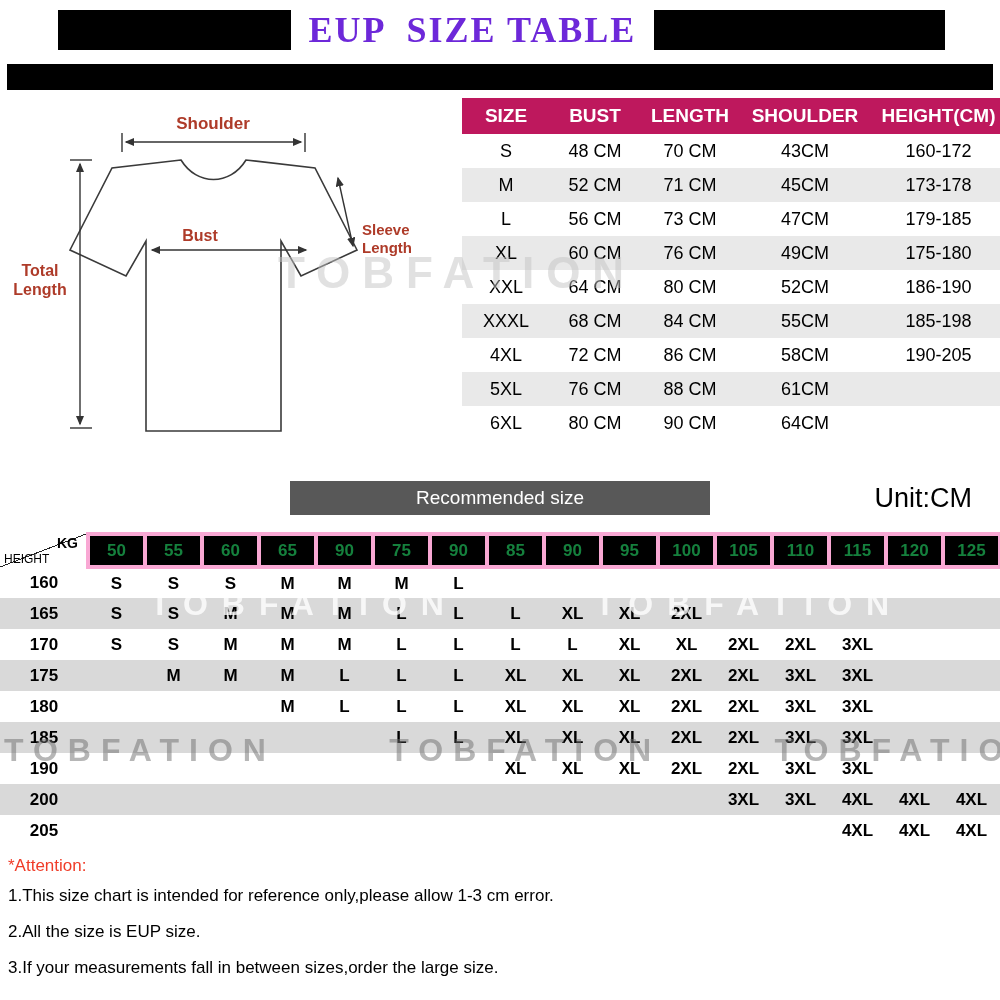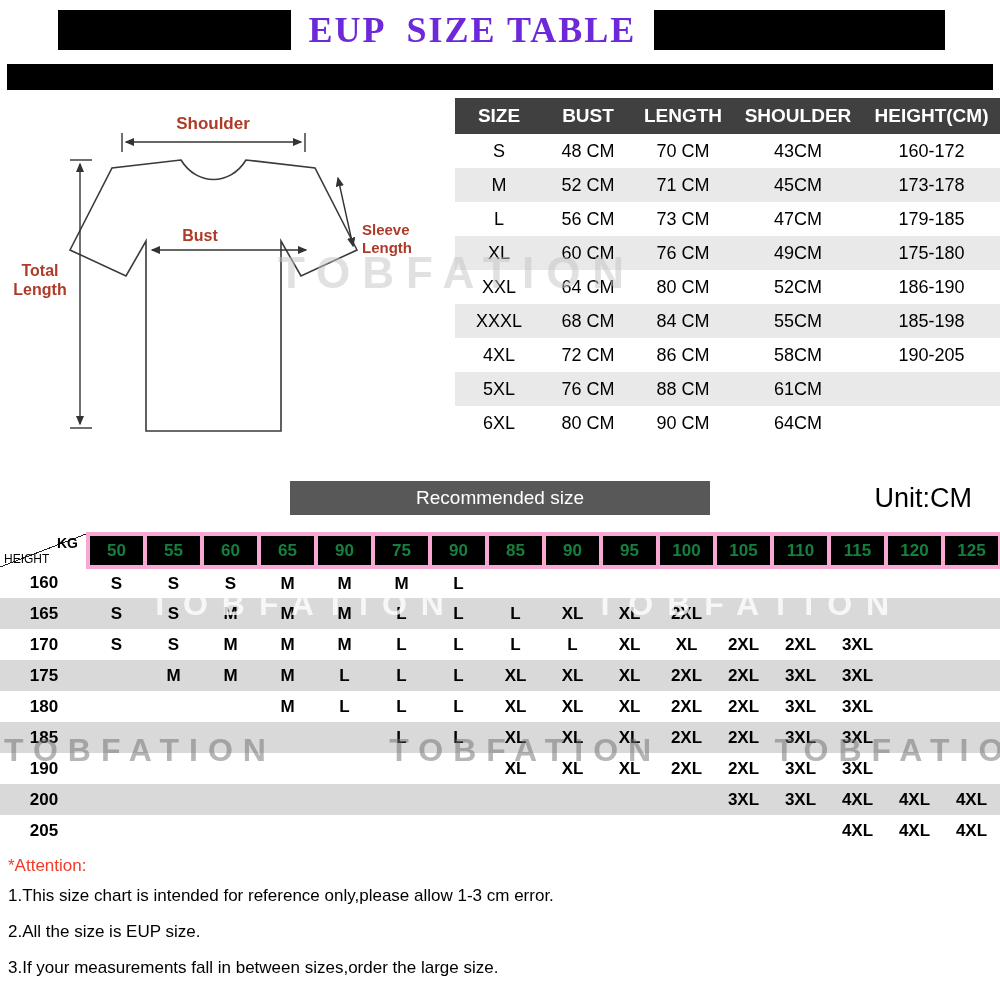--- a/index.html
+++ b/index.html
@@ -13,25 +13,25 @@
   .bar-left, .bar-right { background:#000; height:40px; }
   .bar-left { flex:1; }
   .bar-right { flex:1.25; }
   .title {
     font-family:"Liberation Serif", serif; font-size:36px; font-weight:bold;
     margin:0 18px; letter-spacing:2px; white-space:pre; color:#6d28d9;
   }
   .bar-full { height:26px; background:#000; margin:12px 7px 0 7px; }
 
   
-  .content { display:flex; margin-top:8px; height:368px; }
+  .content { display:flex; margin-top:8px; height:368px;gap:7px; }
   .diagram { width:455px; position:relative; }
   .size-table { width:545px; border-collapse:collapse; table-layout:fixed; align-self:flex-start; }
   .size-table th {
-    background:#404040; color:#fff; font-size:19px; font-weight:bold; height:36px; text-align:center;
+    background:#be185d; color:#fff; font-size:19px; font-weight:bold; height:36px; text-align:center;
   }
   .size-table td { text-align:center; font-size:18px; height:34px; color:#000; }
   .size-table tbody tr:nth-child(even) { background:#e9e9e9; }
 
   
   .rec-row { display:flex; align-items:center; margin-top:14px; height:36px; }
   .rec-btn {
     margin-left:290px; width:420px; height:34px; background:#585858; color:#fff;
     font-size:19px; display:flex; align-items:center; justify-content:center;
   }

